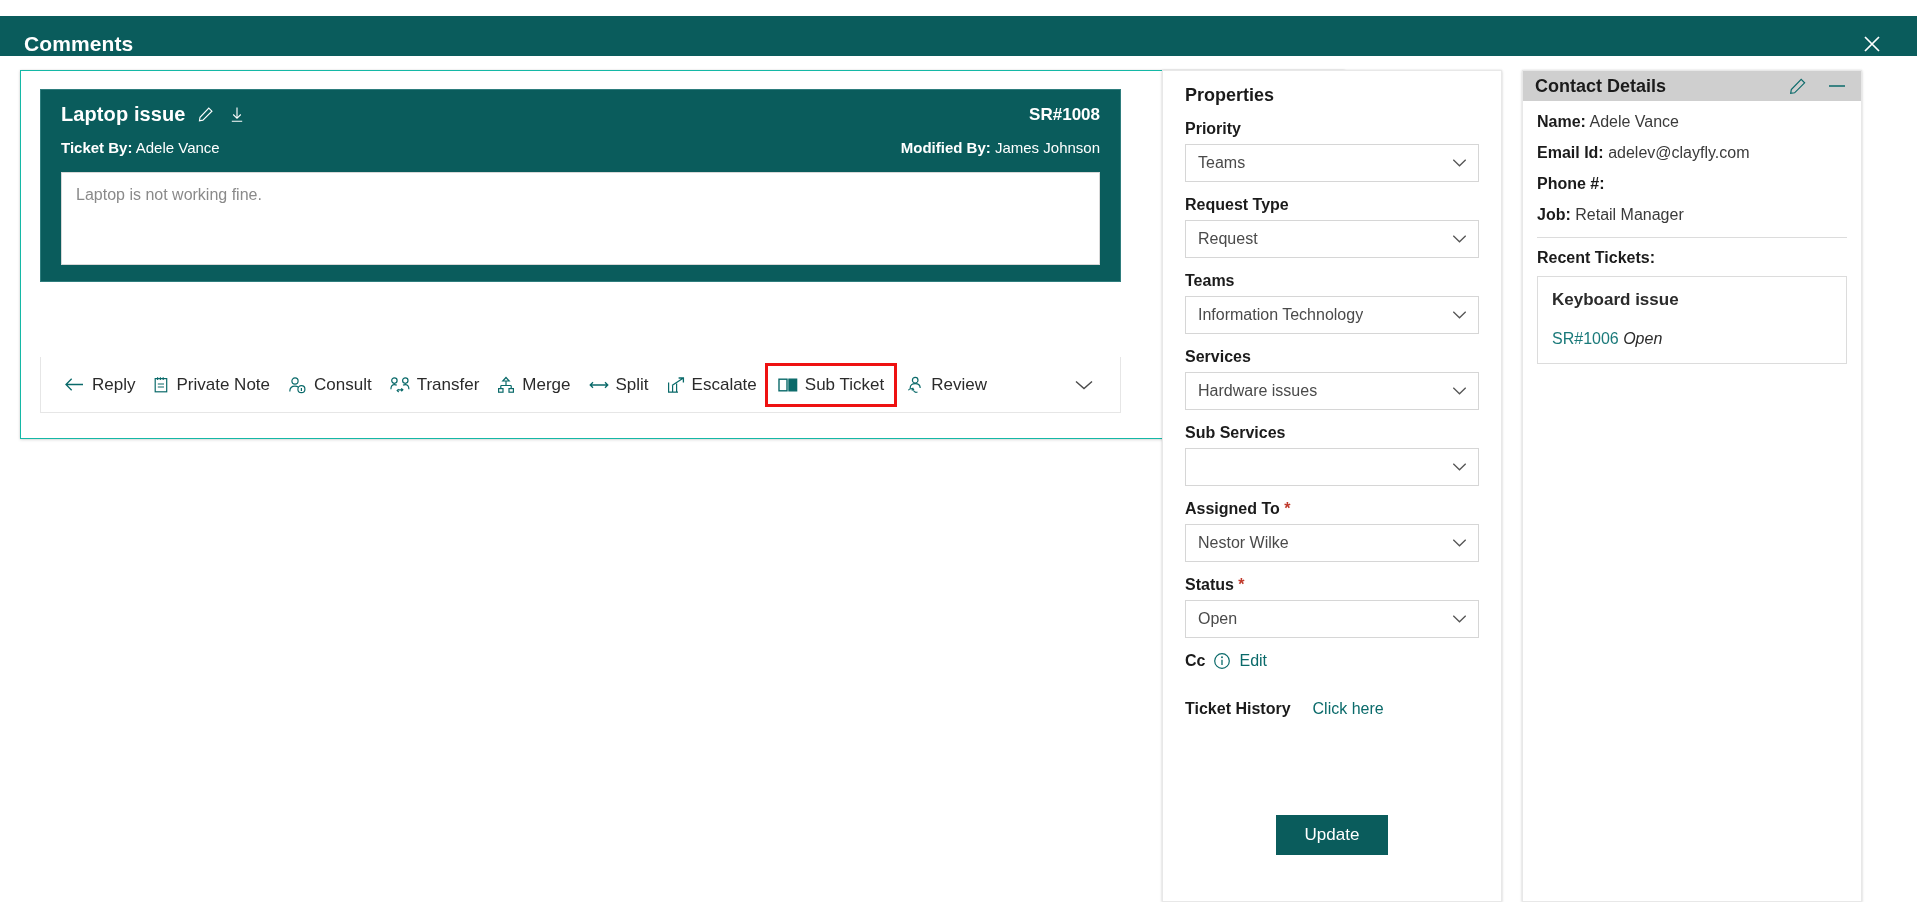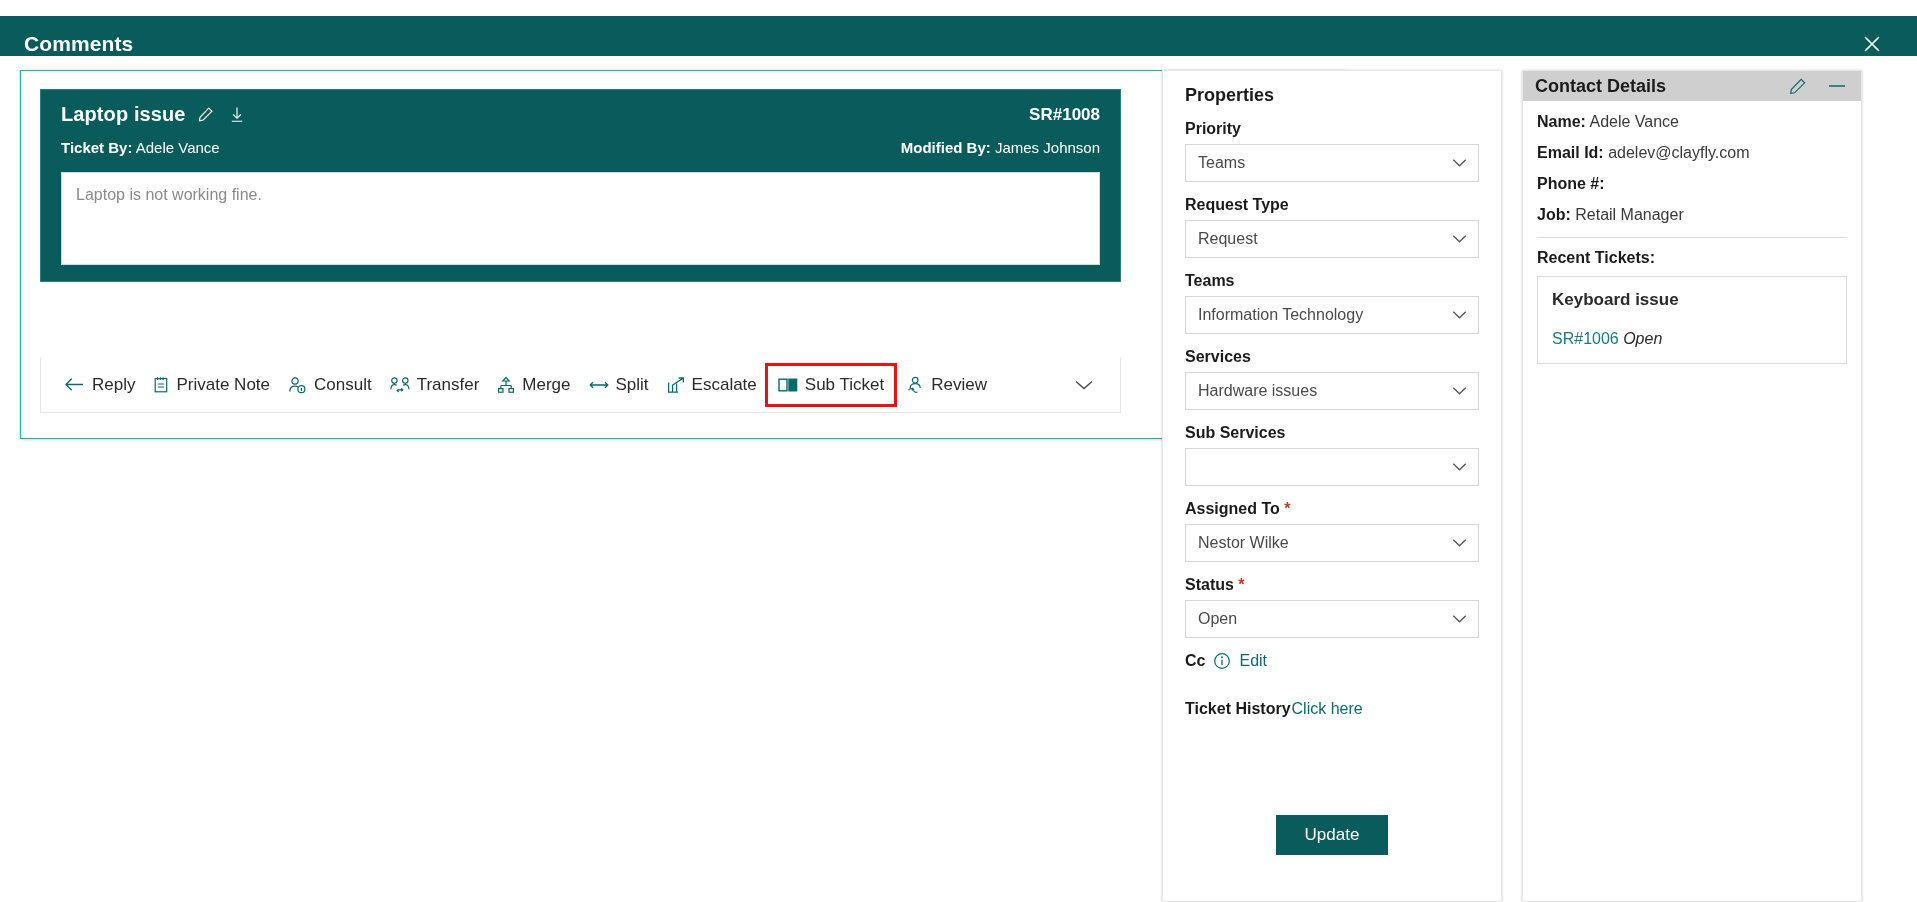--- a/index.html
+++ b/index.html
@@ -194,21 +194,21 @@
   .cc-row {
     display: flex;
     align-items: center;
     gap: 8px;
     margin-top: 4px;
     margin-bottom: 30px;
   }
   .cc-label { font-size: 16px; font-weight: 700; color: #1b1b1b; }
   .link { color: #0a6a6a; font-size: 16px; cursor: pointer; }
   .info-ico { color: #0a6a6a; display: inline-flex; cursor: pointer; }
-  .hist-row { display: flex; align-items: center; gap: 1px; }
+  .hist-row { display: flex; align-items: center; gap: 22px; }
   .hist-label { font-size: 16px; font-weight: 700; color: #1b1b1b; }
   .update-wrap {
     position: absolute;
     left: 0; right: 0;
     bottom: 46px;
     display: flex;
     justify-content: center;
   }
   .update-btn {
     background: #0a5c5c;

